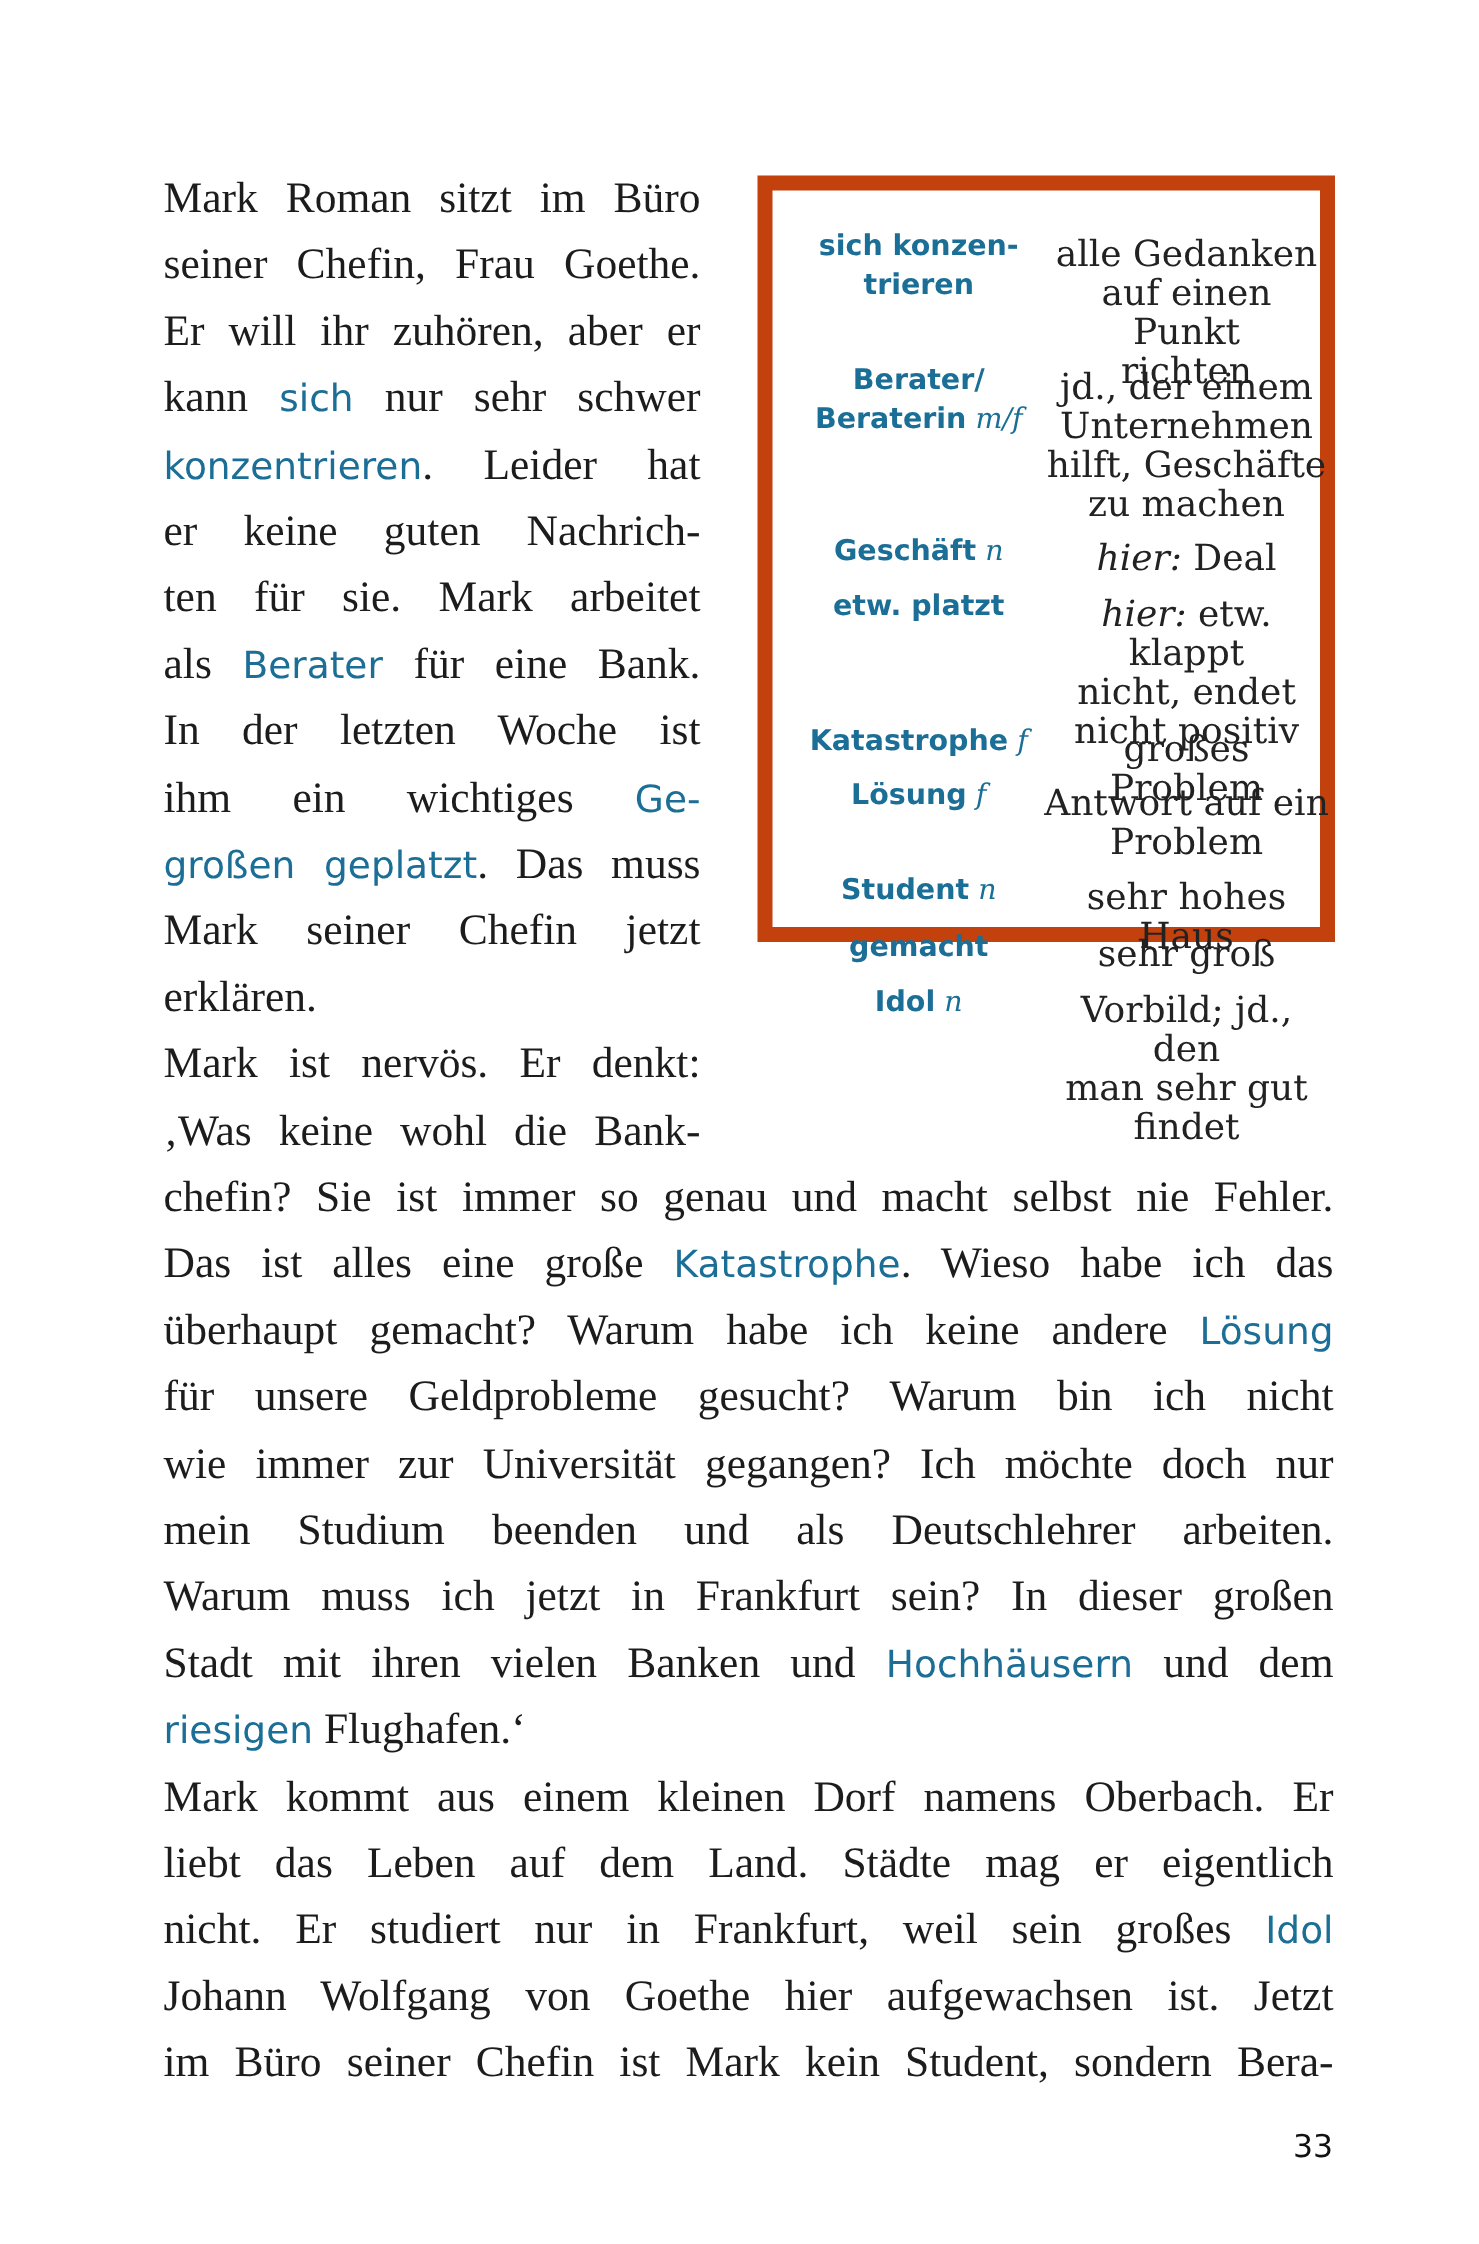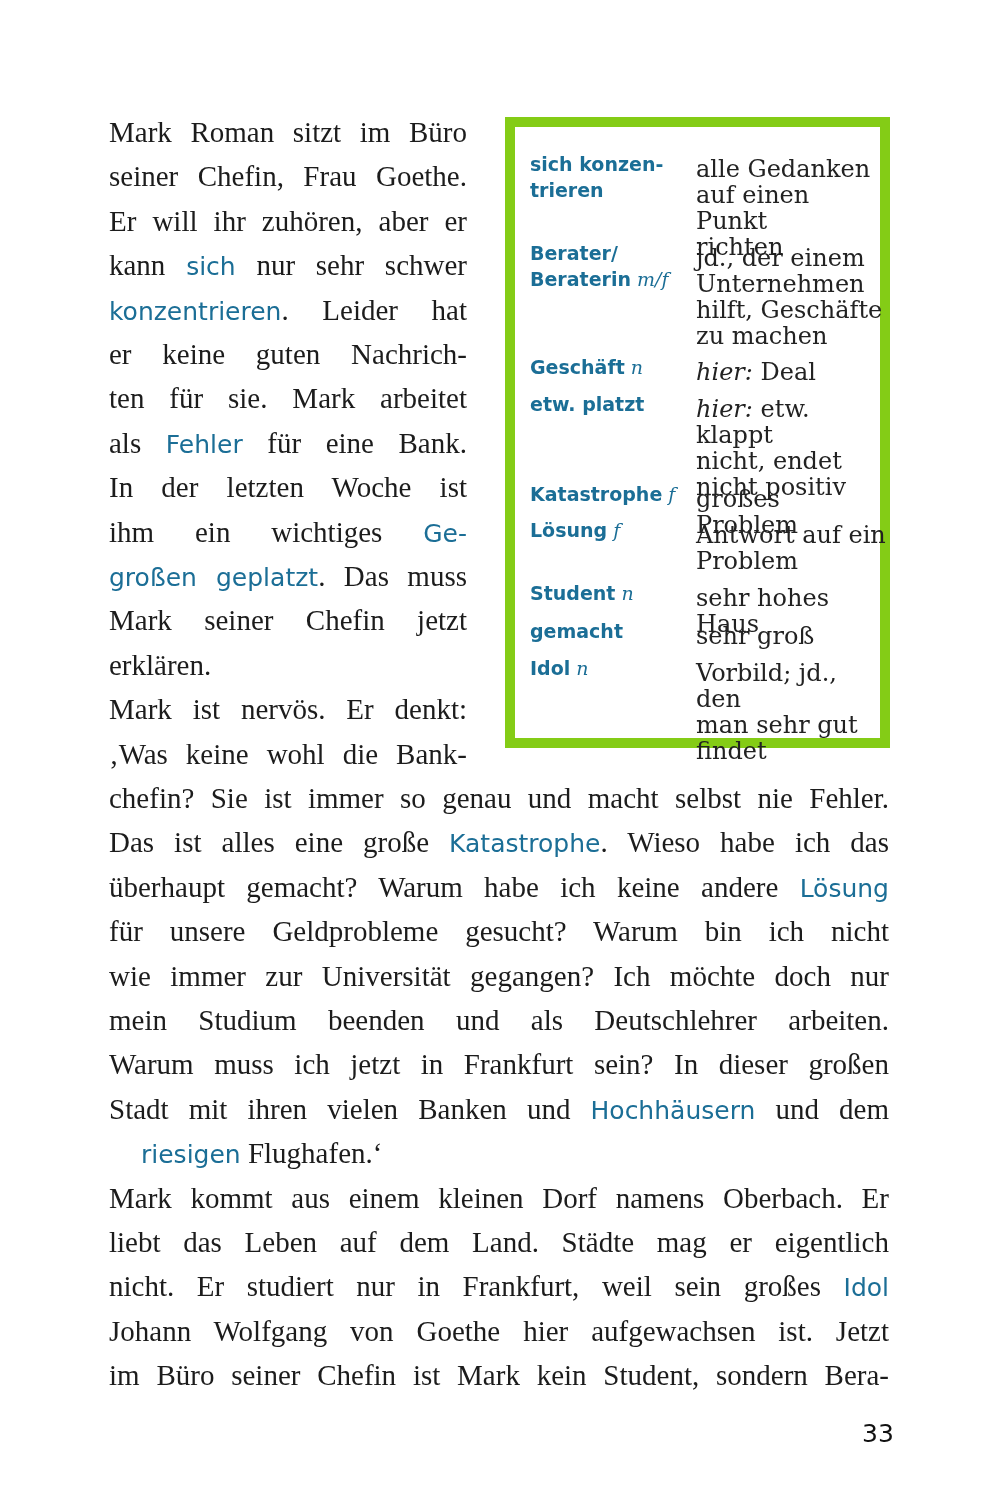--- a/index.html
+++ b/index.html
@@ -28,24 +28,25 @@
       color: #1b6e96;
       font-family: "DejaVu Sans", "Liberation Sans", sans-serif;
       font-weight: normal;
       font-size: 25px;
     }
 
     
     .gloss {
       position: absolute;
       left: 505px; top: 117px;
-      width: 385px; height: 631px;
+      width: 385px; height: 511px;
       box-sizing: border-box;
-      border: 10px solid #84cc16;
+      border: 10px solid #c2410c;
       background: #ffffff;
+      text-align: center;
     }
     .entry { position: absolute; left: 15px; width: 355px; }
     .term {
       position: absolute; left: 0; top: 0; width: 165px;
       font-family: "DejaVu Sans", "Liberation Sans", sans-serif;
       font-weight: bold; font-size: 19px; line-height: 26px;
       color: #1b6e96;
       white-space: pre-line;
     }
     .term .gender {
@@ -58,52 +59,52 @@
       font-family: "DejaVu Serif", "Liberation Serif", serif;
       font-size: 24px; line-height: 26px;
       color: #222;
       white-space: pre-line;
     }
     .def .qual { font-style: italic; }
 
     .page-number {
       position: absolute; left: 862px; top: 1419px;
       font-family: "DejaVu Sans", "Liberation Sans", sans-serif;
-      font-size: 25px; color: #111;
+      font-size: 21px; color: #111;
     }
   </style>
 </head>
 <body>
 
 <div class="page">
   <div id="body-text">
       <div class="line narrow" style="top: 110px;"><span>Mark Roman sitzt im Büro</span></div>
       <div class="line narrow" style="top: 154.4px;"><span>seiner Chefin, Frau Goethe.</span></div>
       <div class="line narrow" style="top: 198.8px;"><span>Er will ihr zuhören, aber er</span></div>
       <div class="line narrow" style="top: 243.2px;"><span>kann </span><span class="hl">sich</span><span> nur sehr schwer</span></div>
       <div class="line narrow" style="top: 287.6px;"><span class="hl">konzentrieren</span><span>. Leider hat</span></div>
       <div class="line narrow" style="top: 332px;"><span>er keine guten Nachrich-</span></div>
       <div class="line narrow" style="top: 376.4px;"><span>ten für sie. Mark arbeitet</span></div>
-      <div class="line narrow" style="top: 420.8px;"><span>als </span><span class="hl">Fehler</span><span> für eine Bank.</span></div>
+      <div class="line narrow" style="top: 420.8px;"><span>als </span><span class="hl">Berater</span><span> für eine Bank.</span></div>
       <div class="line narrow" style="top: 465.2px;"><span>In der letzten Woche ist</span></div>
       <div class="line narrow" style="top: 509.6px;"><span>ihm ein wichtiges </span><span class="hl">Ge-</span></div>
       <div class="line narrow" style="top: 554px;"><span class="hl">großen geplatzt</span><span>. Das muss</span></div>
       <div class="line narrow" style="top: 598.4px;"><span>Mark seiner Chefin jetzt</span></div>
       <div class="line narrow last" style="top: 642.8px;"><span>erklären.</span></div>
       <div class="line narrow" style="top: 687.2px;"><span>Mark ist nervös. Er denkt:</span></div>
       <div class="line narrow" style="top: 731.6px;"><span>‚Was keine wohl die Bank-</span></div>
       <div class="line wide" style="top: 776px;"><span>chefin? Sie ist immer so genau und macht selbst nie Fehler.</span></div>
       <div class="line wide" style="top: 820.4px;"><span>Das ist alles eine große </span><span class="hl">Katastrophe</span><span>. Wieso habe ich das</span></div>
       <div class="line wide" style="top: 864.8px;"><span>überhaupt gemacht? Warum habe ich keine andere </span><span class="hl">Lösung</span></div>
       <div class="line wide" style="top: 909.2px;"><span>für unsere Geldprobleme gesucht? Warum bin ich nicht</span></div>
       <div class="line wide" style="top: 953.6px;"><span>wie immer zur Universität gegangen? Ich möchte doch nur</span></div>
       <div class="line wide" style="top: 998px;"><span>mein Studium beenden und als Deutschlehrer arbeiten.</span></div>
       <div class="line wide" style="top: 1042.4px;"><span>Warum muss ich jetzt in Frankfurt sein? In dieser großen</span></div>
       <div class="line wide" style="top: 1086.8px;"><span>Stadt mit ihren vielen Banken und </span><span class="hl">Hochhäusern</span><span> und dem</span></div>
-      <div class="line wide last" style="top: 1131.2px; margin-left: 32px;"><span class="hl">riesigen</span><span> Flughafen.‘</span></div>
+      <div class="line wide last" style="top: 1131.2px;"><span class="hl">riesigen</span><span> Flughafen.‘</span></div>
       <div class="line wide" style="top: 1175.6px;"><span>Mark kommt aus einem kleinen Dorf namens Oberbach. Er</span></div>
       <div class="line wide" style="top: 1220px;"><span>liebt das Leben auf dem Land. Städte mag er eigentlich</span></div>
       <div class="line wide" style="top: 1264.4px;"><span>nicht. Er studiert nur in Frankfurt, weil sein großes </span><span class="hl">Idol</span></div>
       <div class="line wide" style="top: 1308.8px;"><span>Johann Wolfgang von Goethe hier aufgewachsen ist. Jetzt</span></div>
       <div class="line wide" style="top: 1353.2px;"><span>im Büro seiner Chefin ist Mark kein Student, sondern Bera-</span></div>
     </div>
 
   <div class="gloss">
     <div id="gloss-entries">
         <div class="entry" style="top: 24px;">

